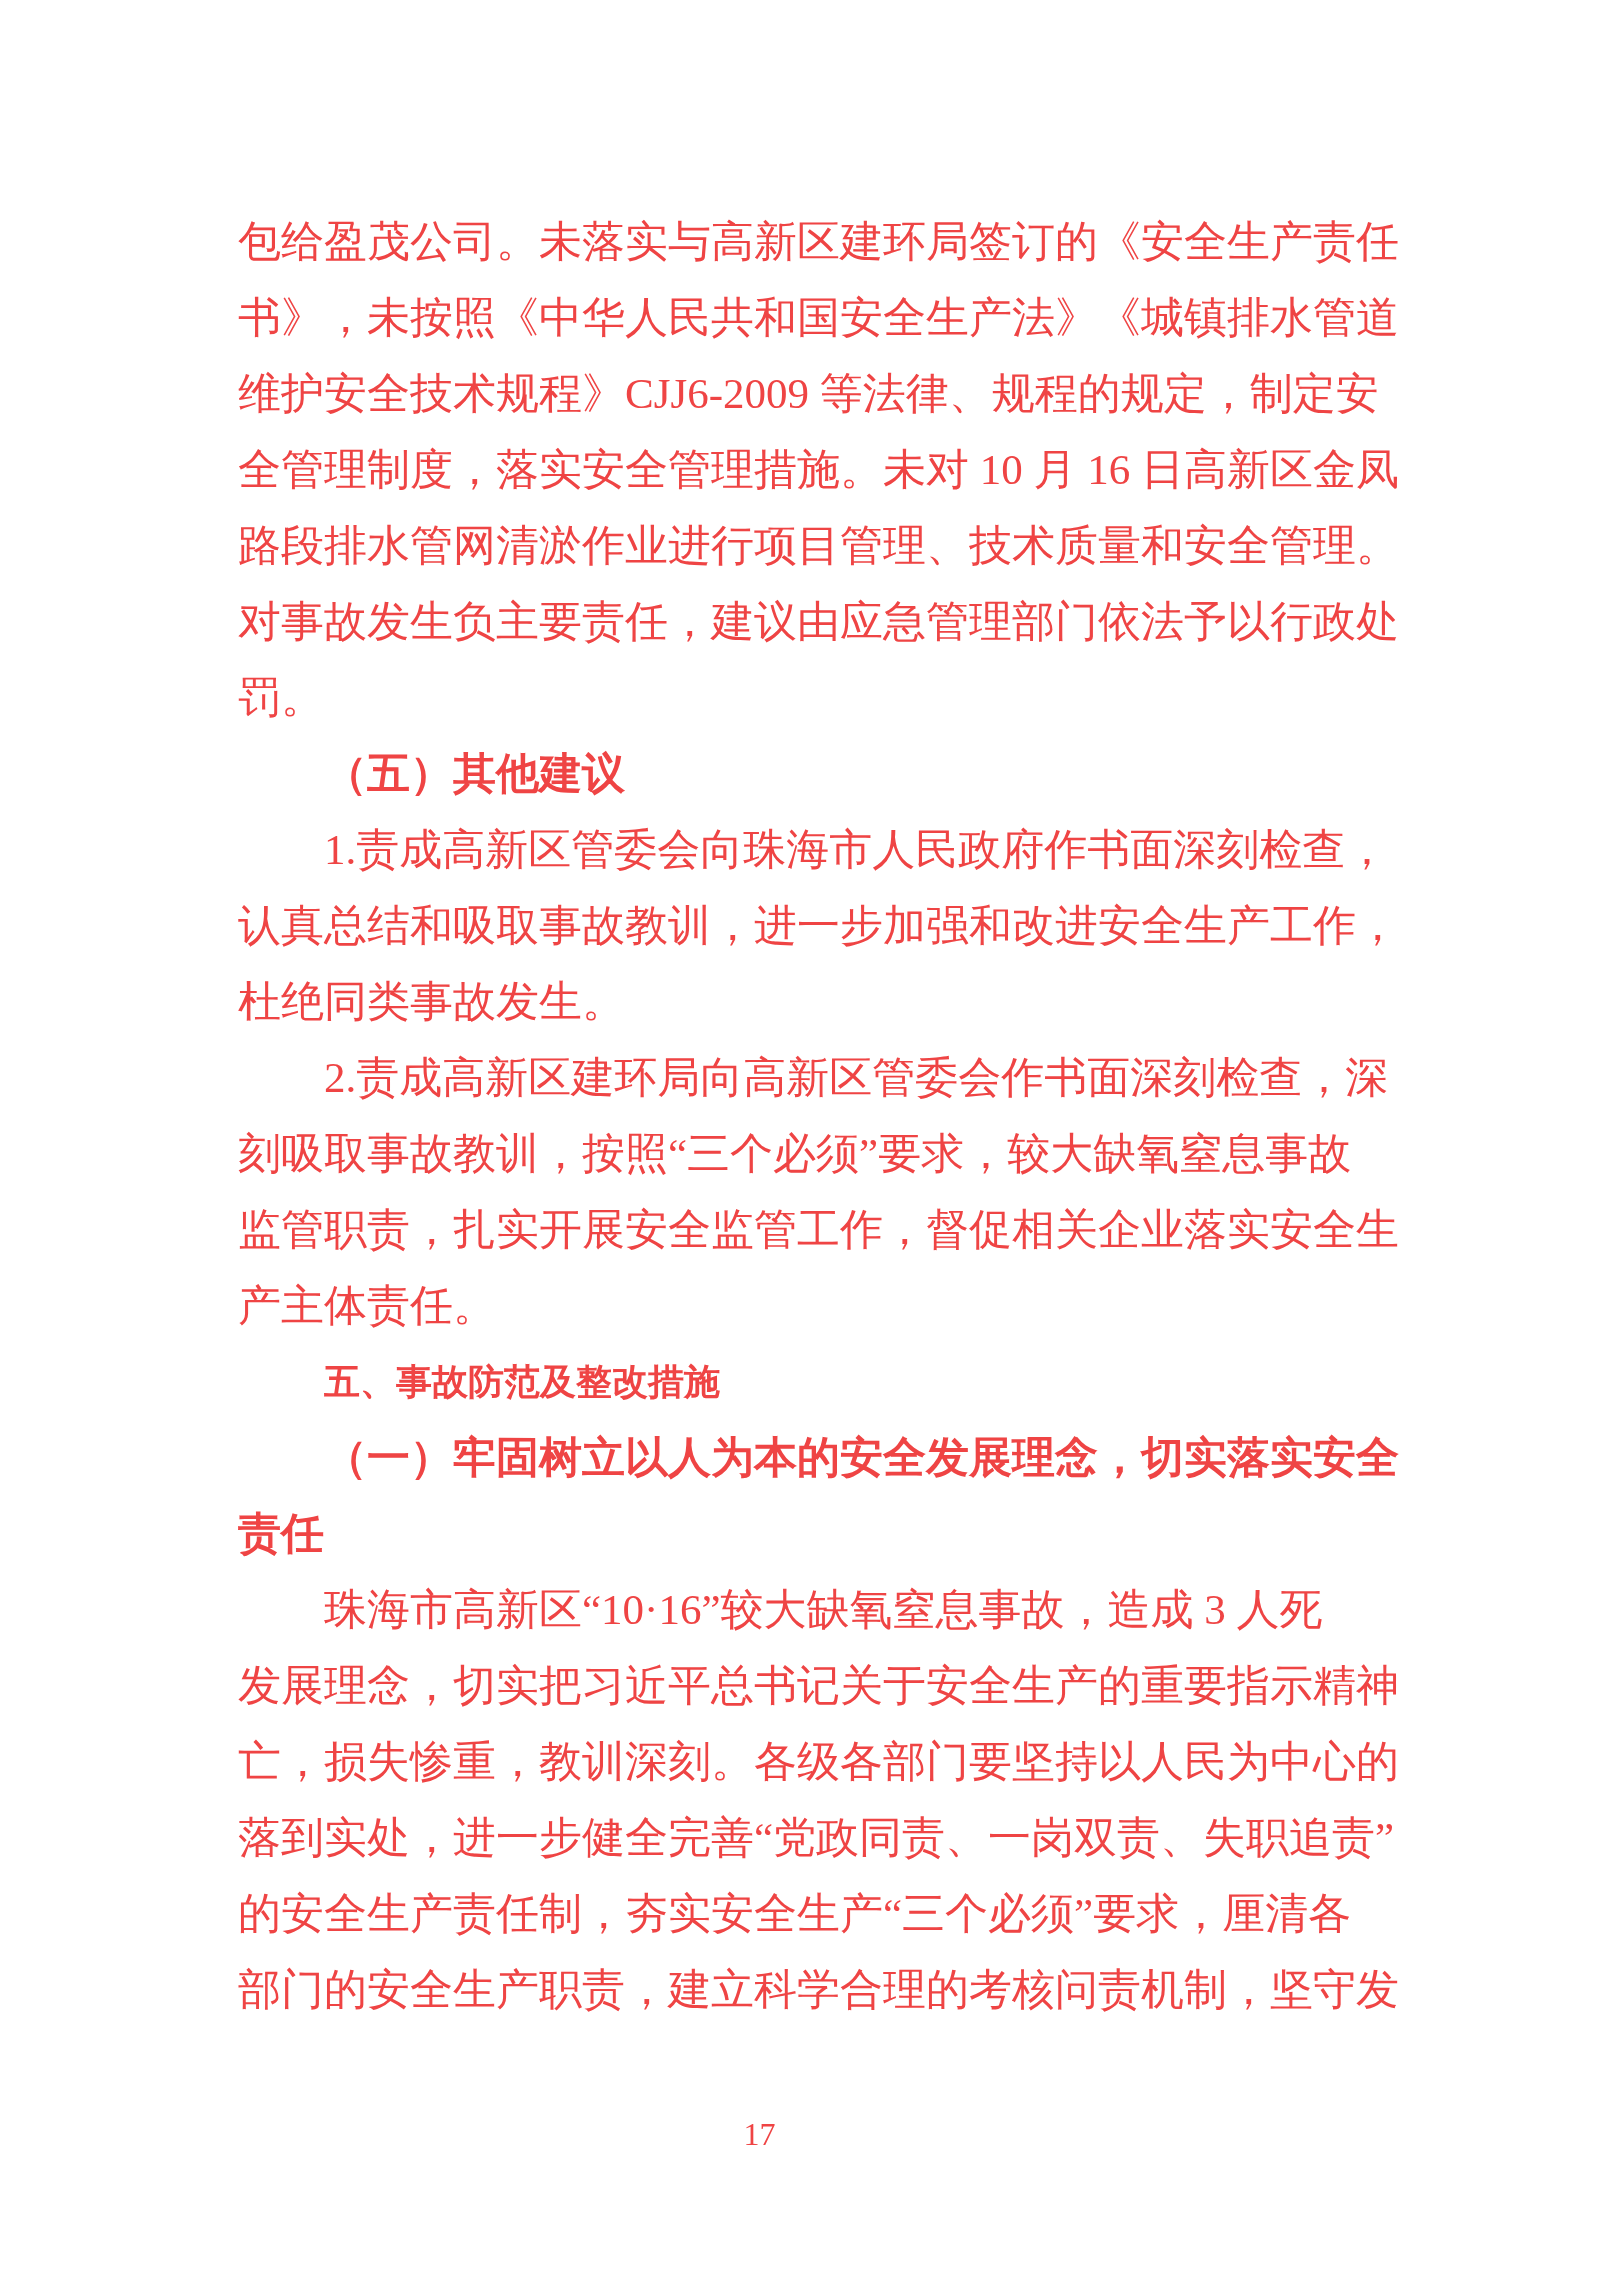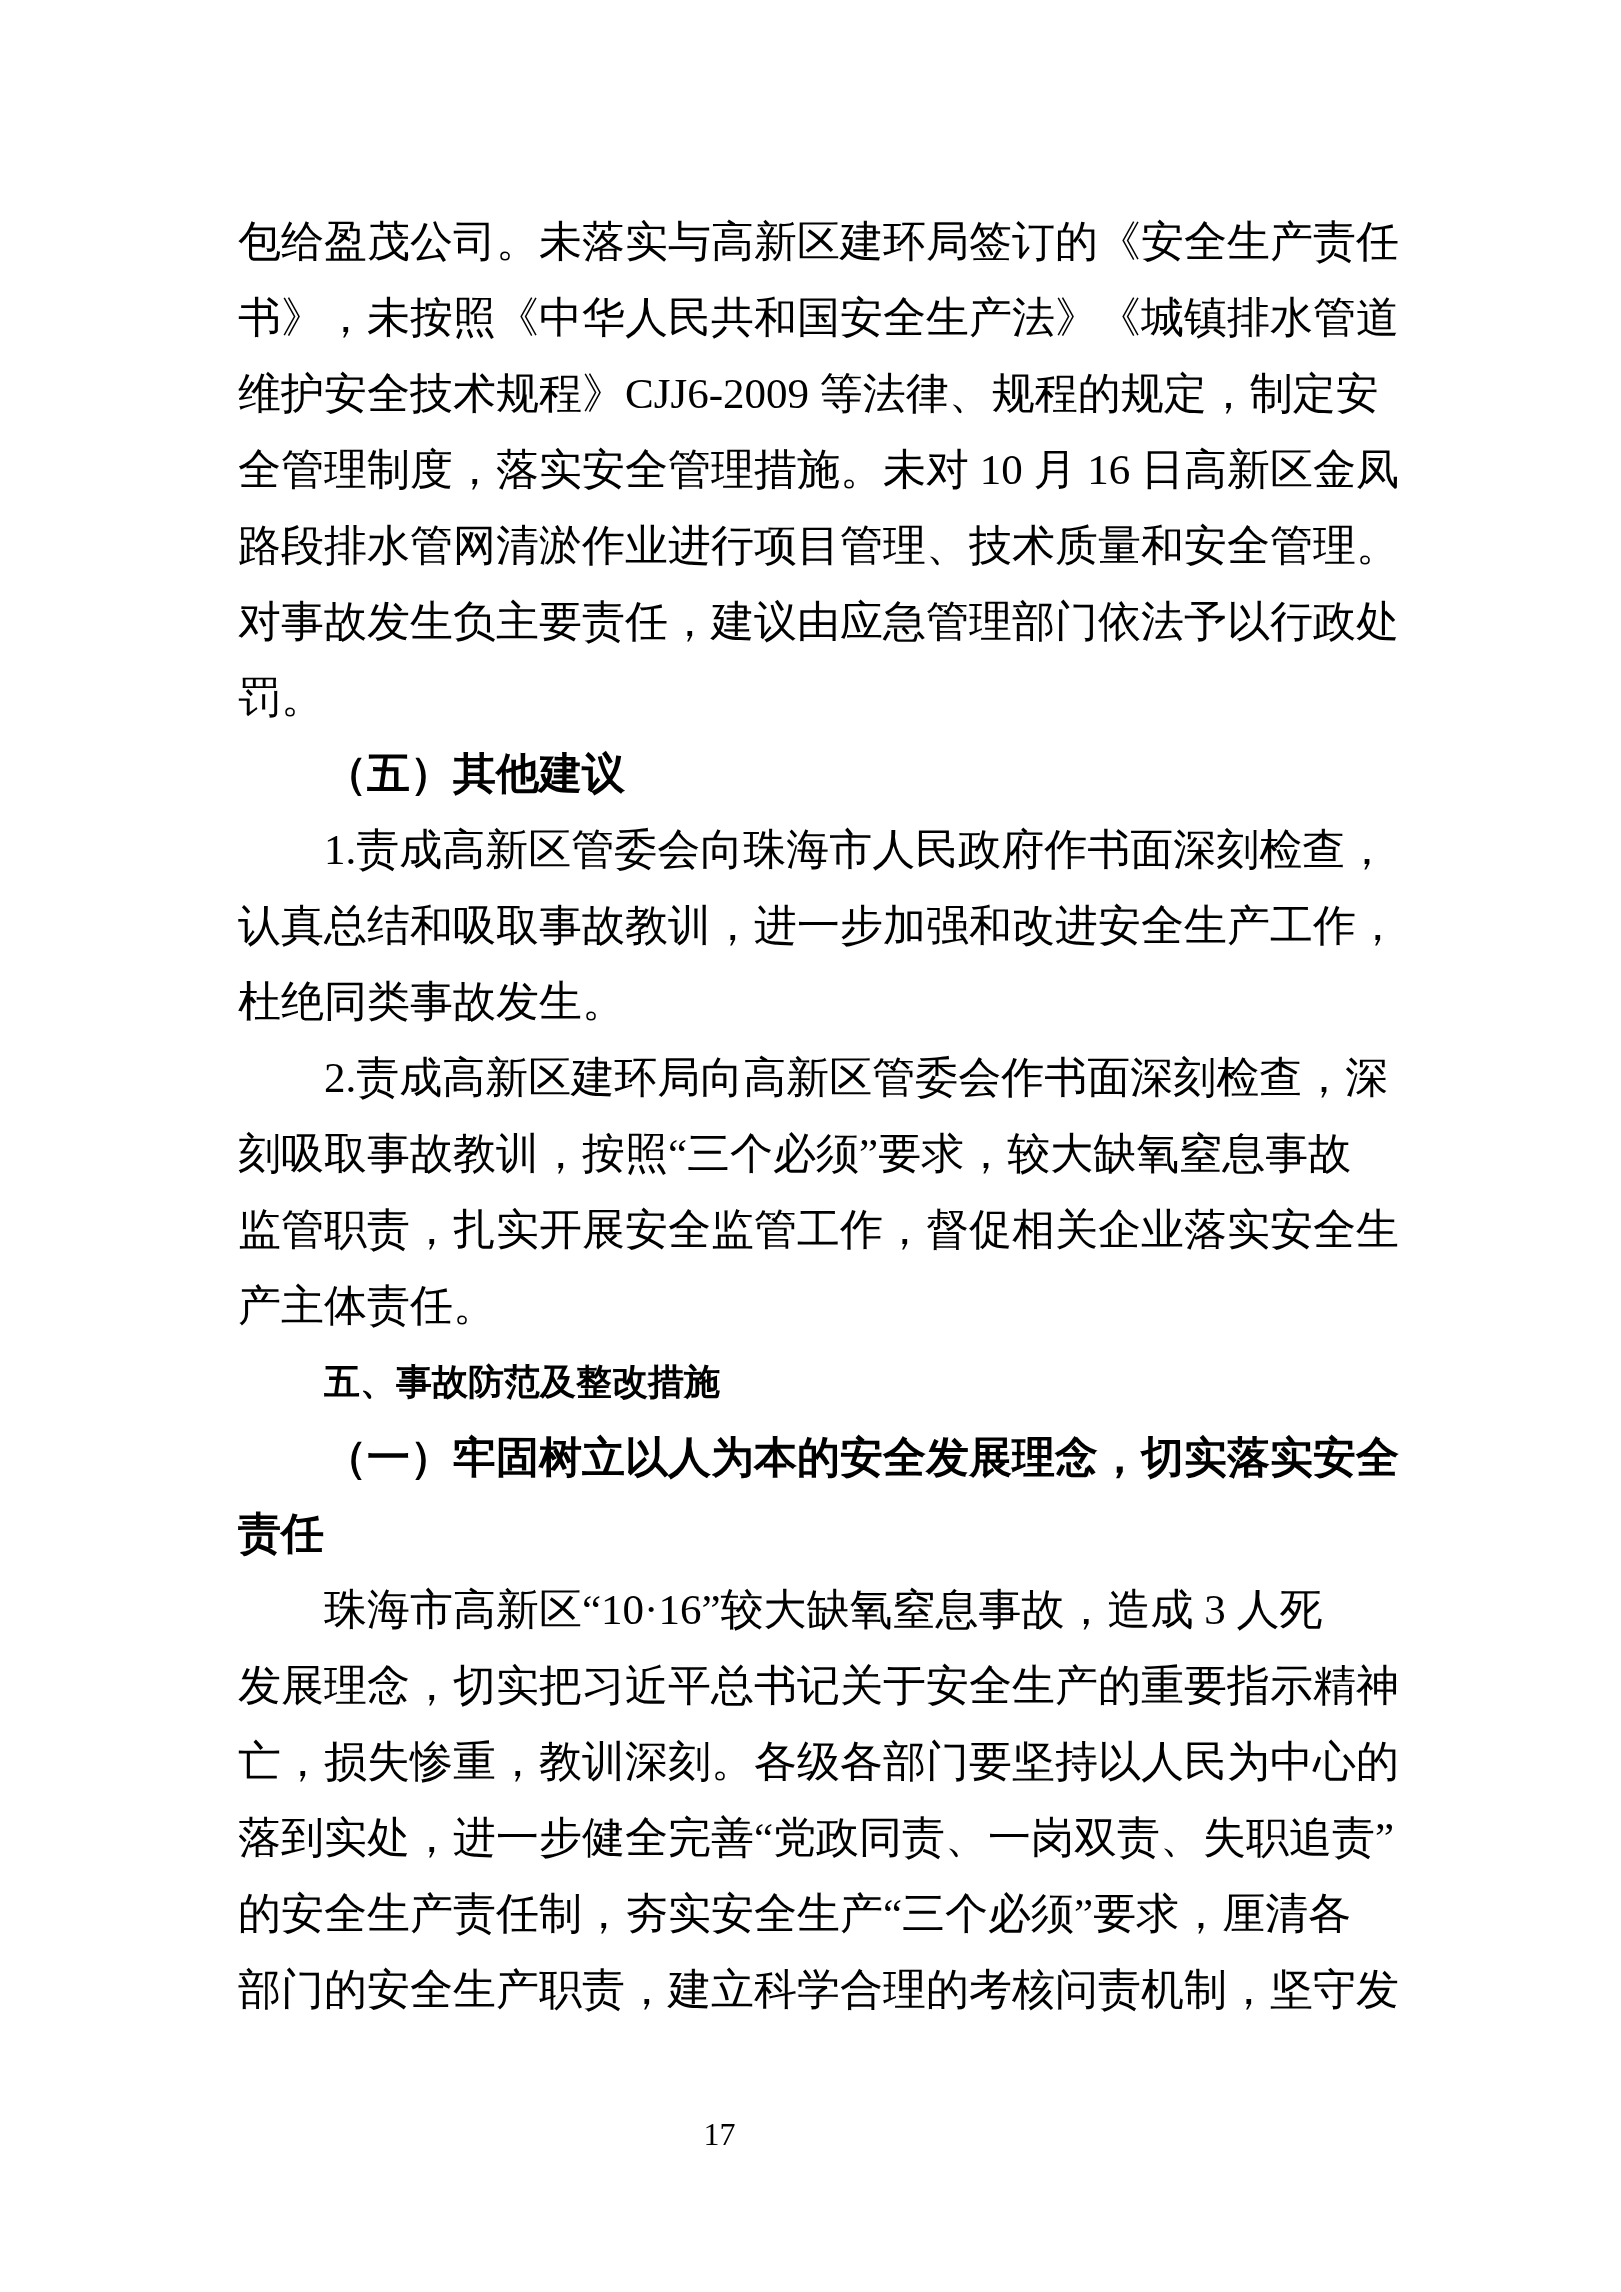--- a/index.html
+++ b/index.html
@@ -5,21 +5,21 @@
   html, body {
     margin: 0;
     padding: 0;
     background: #ffffff;
   }
   .page {
     position: relative;
     width: 1439px;
     height: 2293px;
     background: #ffffff;
-    color: #000000;
+    color: #ef4444;
     font-family: "Liberation Serif", "DejaVu Serif", serif;
     overflow: hidden;
   }
   .content {
     position: absolute;
     left: 238px;
     top: 204px;
     width: 1153px;
   }
   .line {
@@ -41,20 +41,21 @@
     font-size: 36px;
   }
   .page-number {
     position: absolute;
     top: 2113px;
     left: 0;
     width: 100%;
     text-align: center;
     font-size: 32px;
     line-height: 43px;
+    padding-left: 40px;
   }
 </style>
 </head>
 <body>
 
 <div class="page">
   <div class="content">
 
     <div class="line">包给盈茂公司。未落实与高新区建环局签订的《安全生产责任</div>
     <div class="line">书》，未按照《中华人民共和国安全生产法》《城镇排水管道</div>

